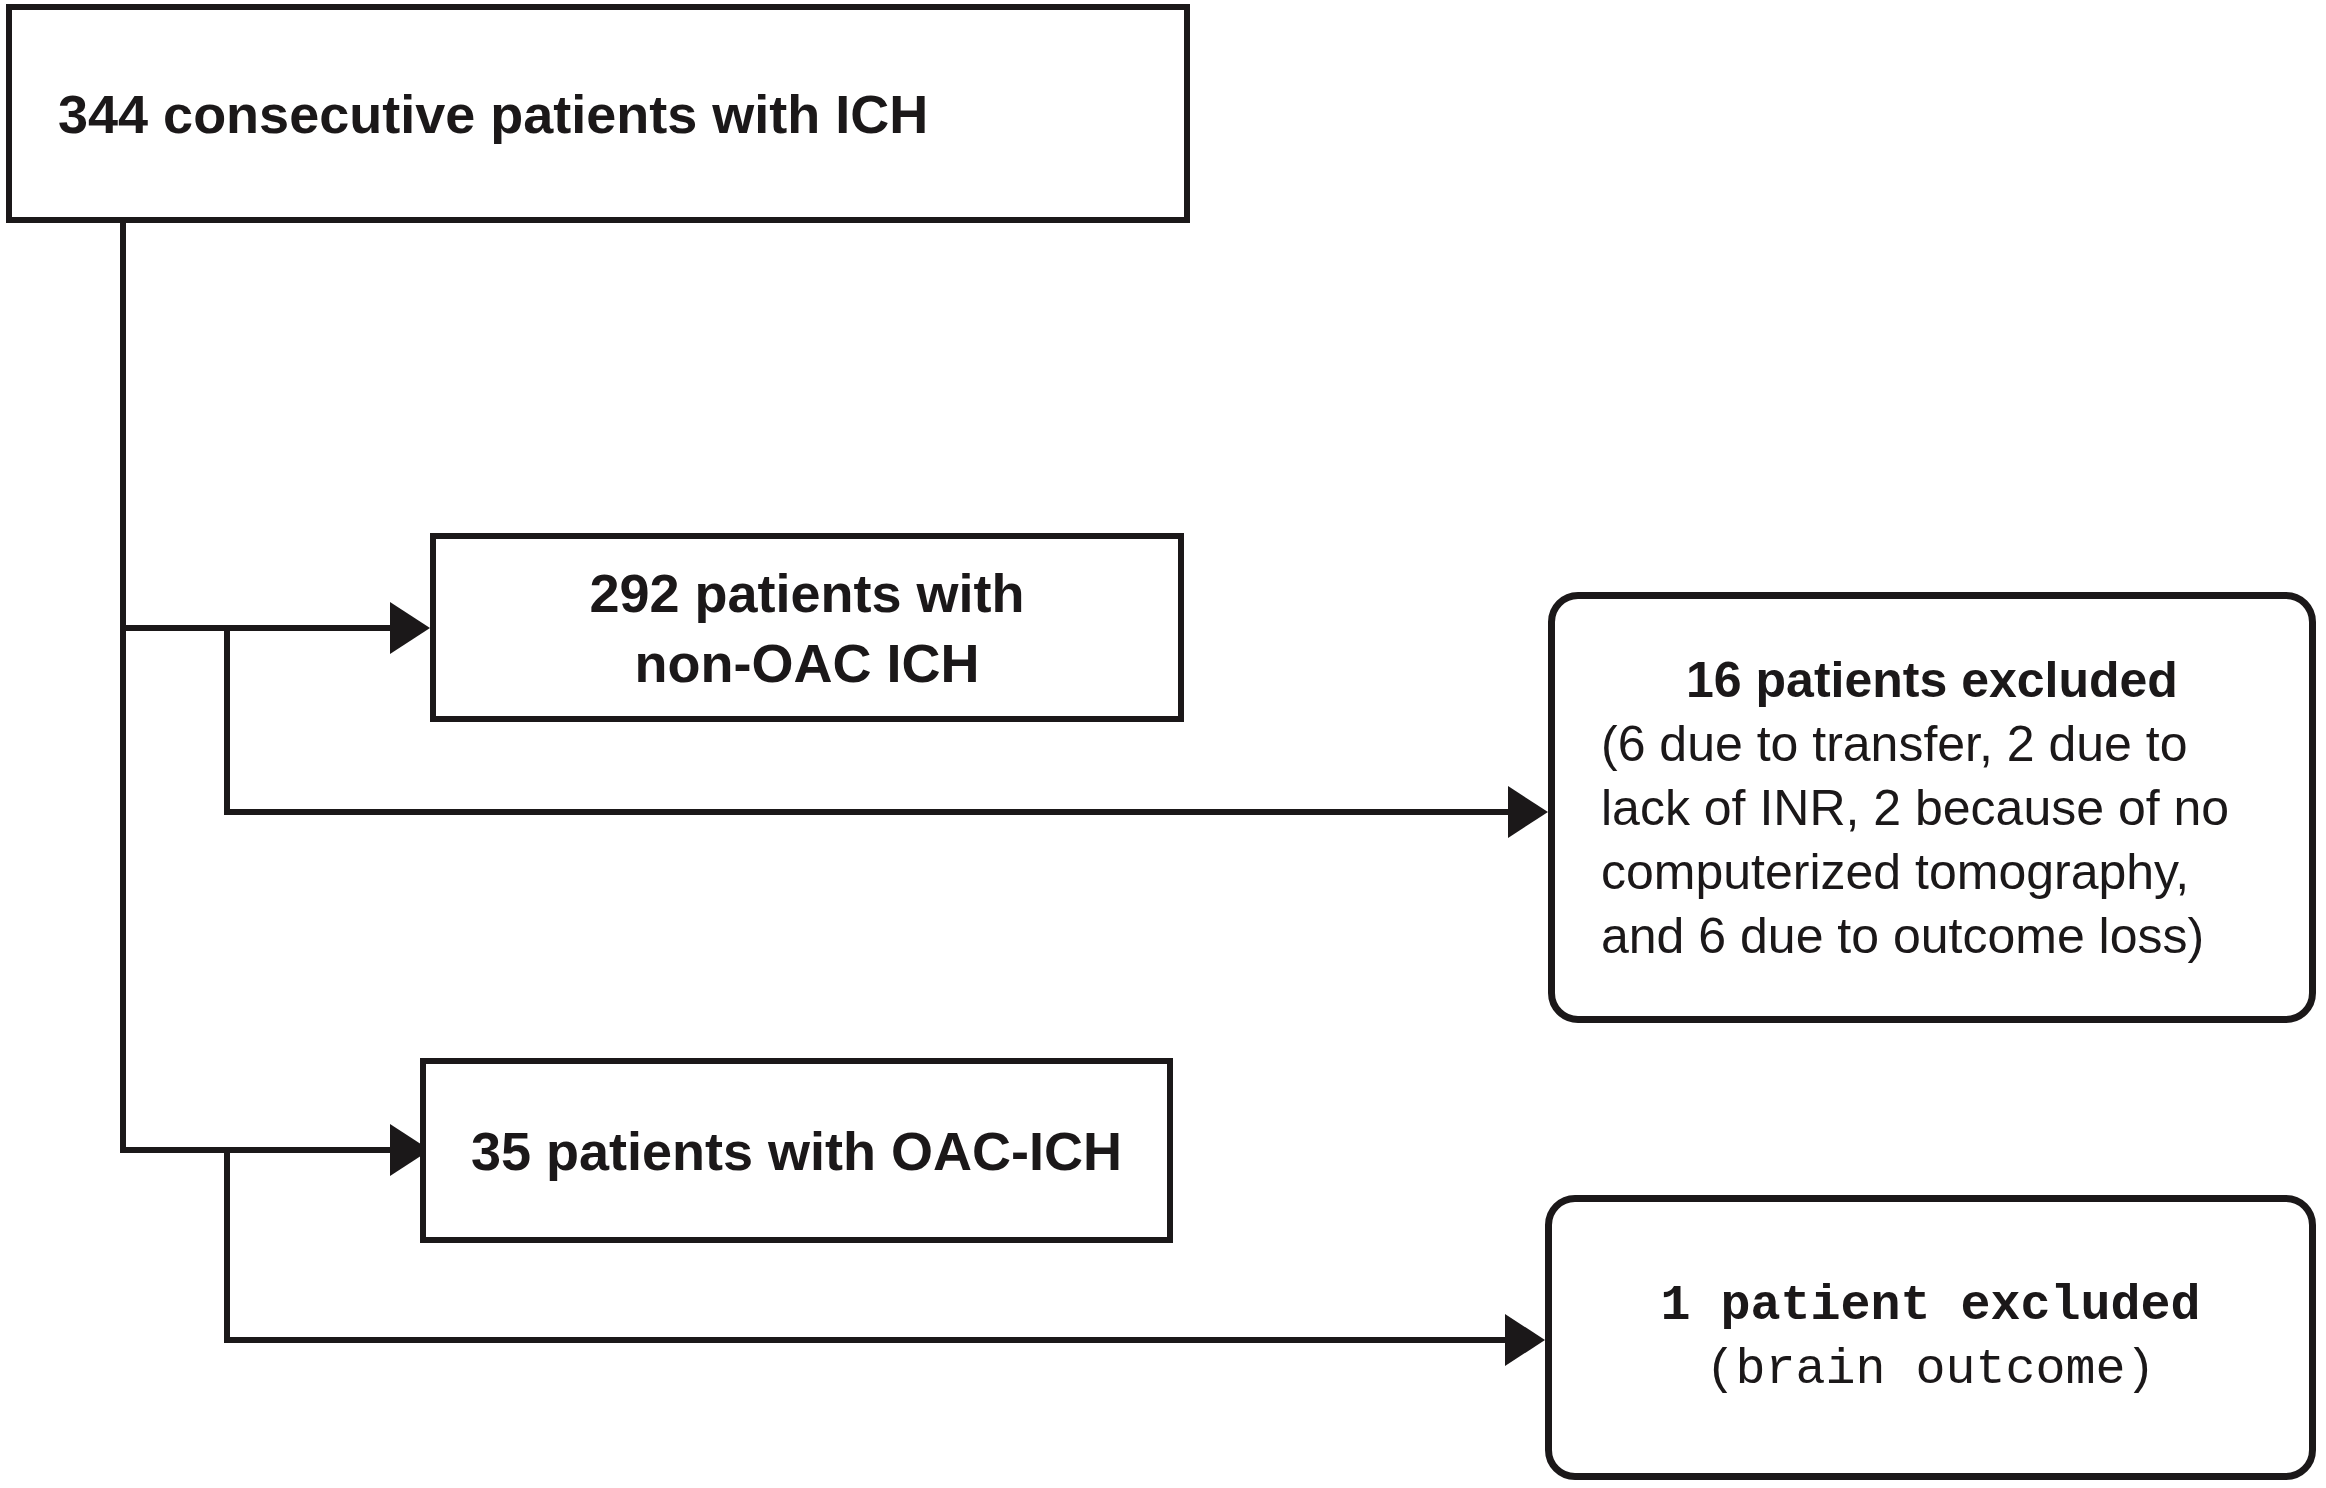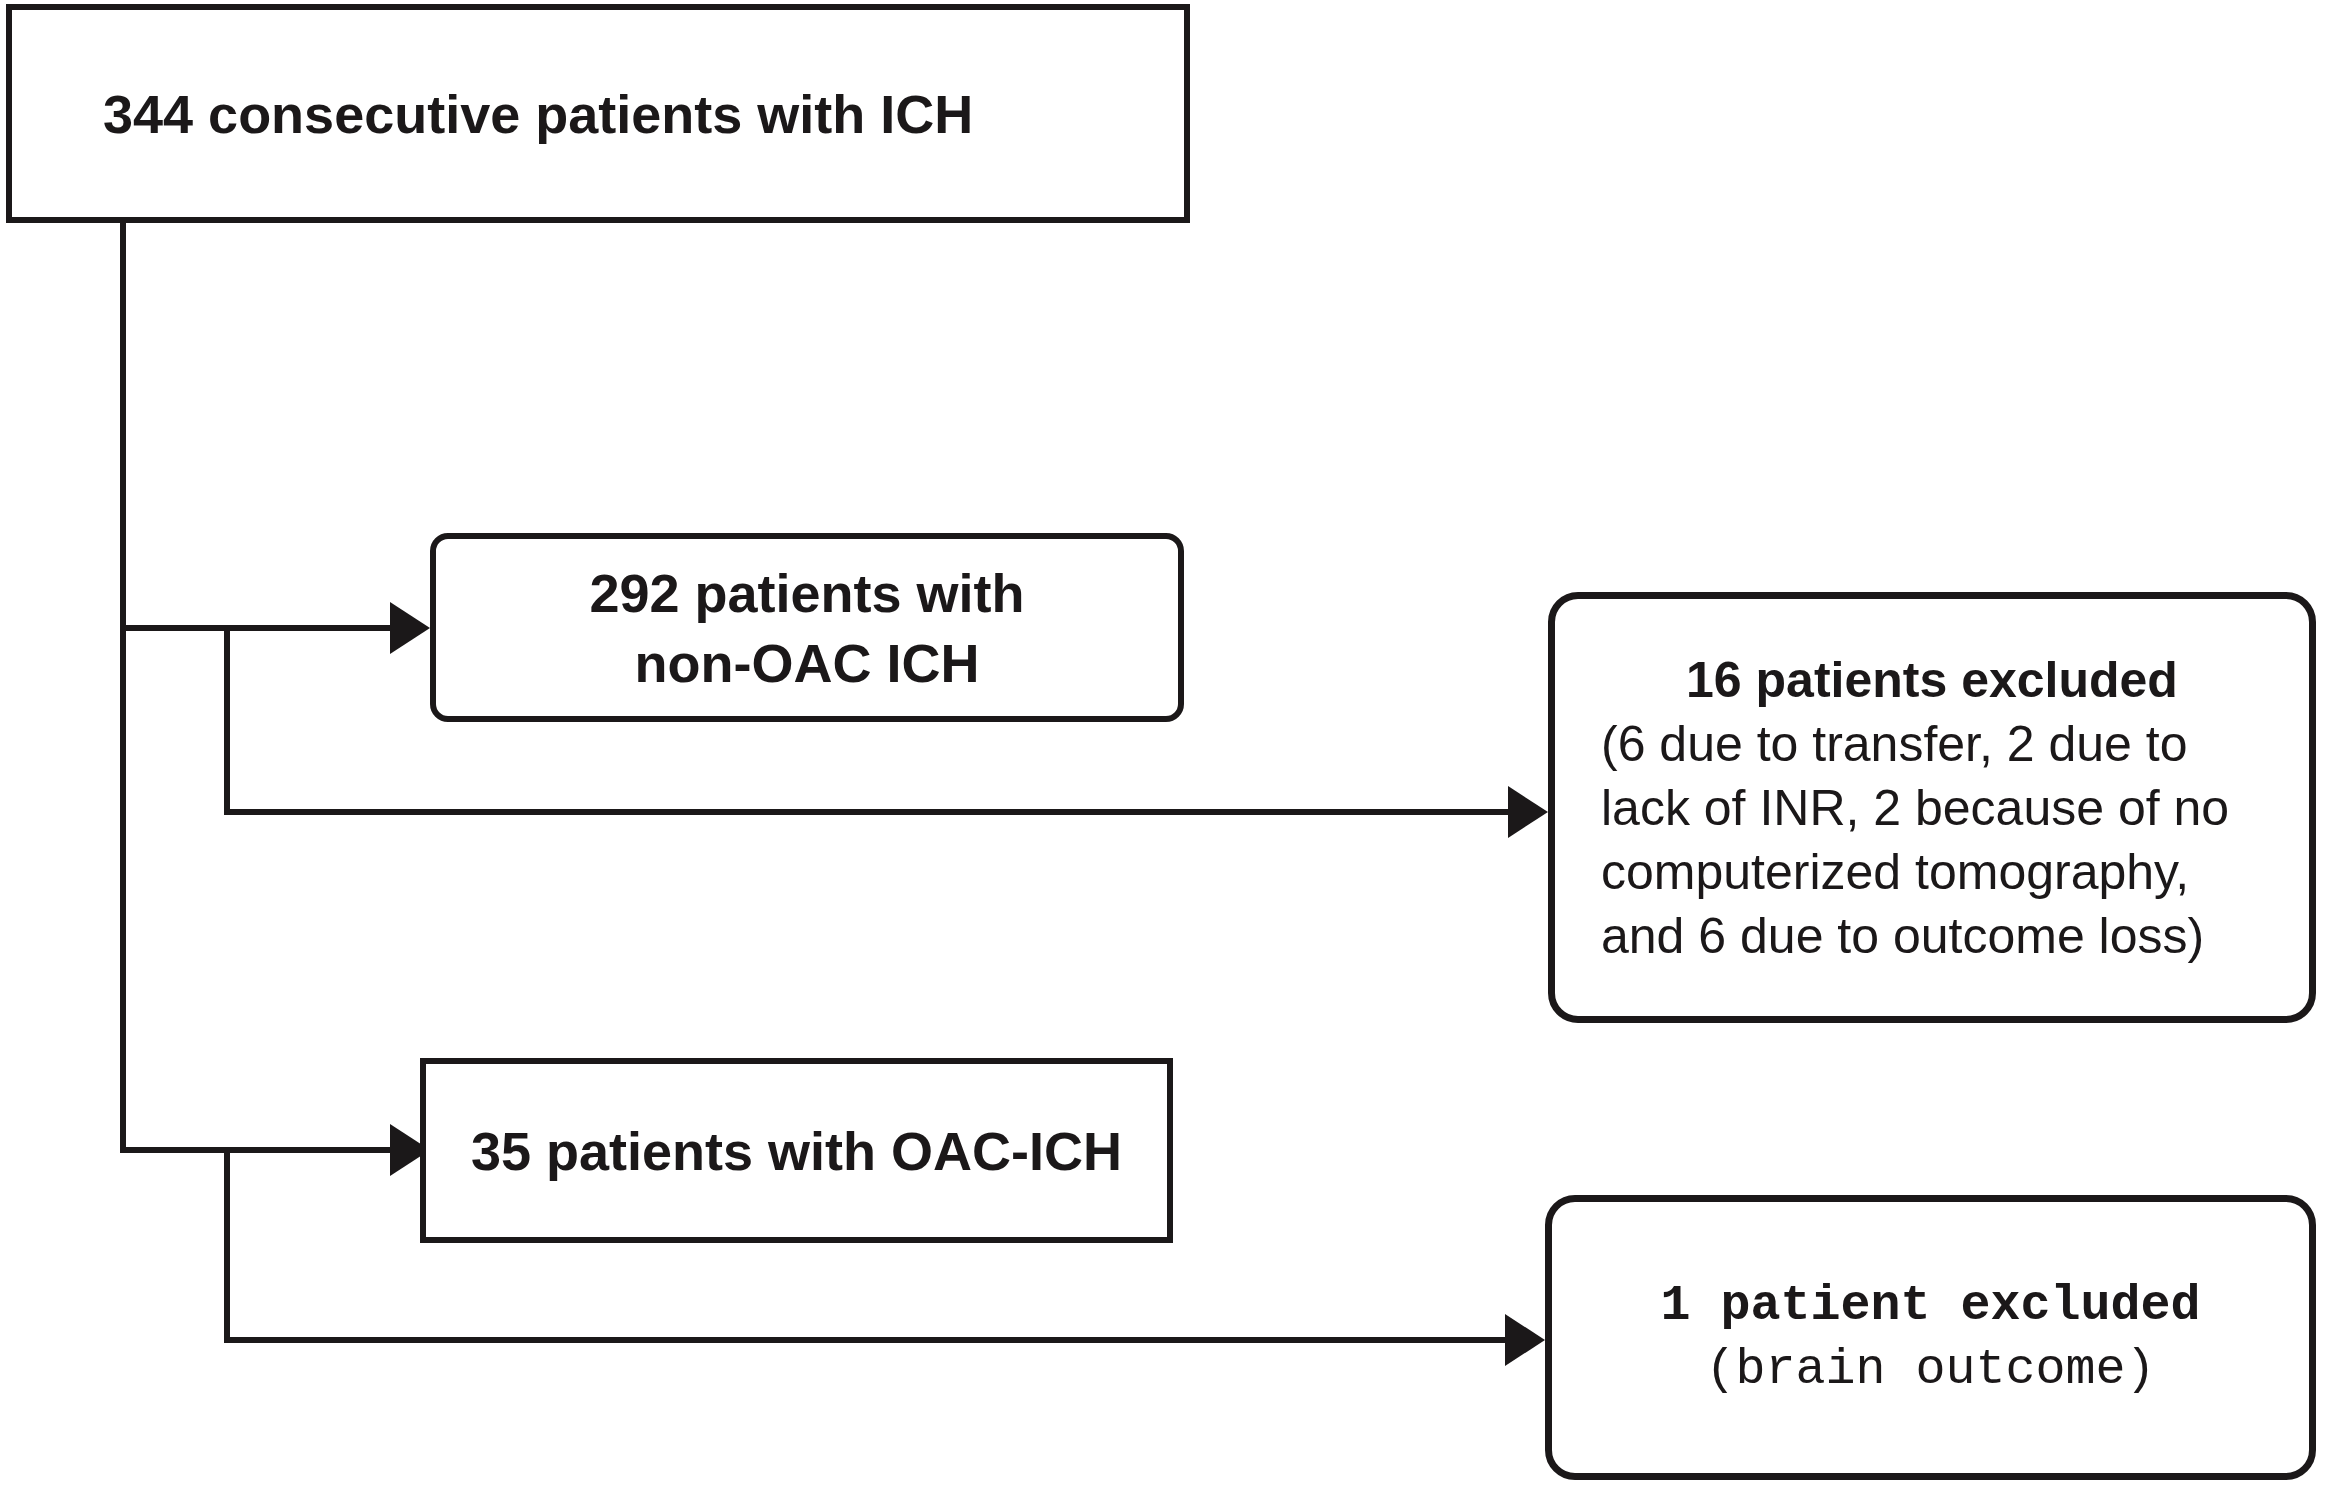--- a/index.html
+++ b/index.html
@@ -20,21 +20,21 @@
     background: var(--bg);
     border: 6px solid var(--ink);
     display: flex;
     flex-direction: column;
     justify-content: center;
   }
   .node.rounded { border-width: 7px; border-radius: 30px; }
   .txt { font-size: 54px; line-height: 70px; white-space: pre; }
   .bold { font-weight: bold; }
   .center { text-align: center; }
-  .left-pad { text-align: left; padding-left: 46px; margin-left: 45px; }
+  .left-pad { text-align: left; padding-left: 46px; }
   .rounded .txt { font-size: 50px; line-height: 64px; }
   .excl-heading { text-align: center; }
   .excl-body { text-align: left; padding-left: 22px; padding-right: 8px; margin-left: 24px; }
   
   .line { position: absolute; background: var(--ink); }
   .arrowhead {
     position: absolute;
     width: 0; height: 0;
     border-top: 26px solid transparent;
     border-bottom: 26px solid transparent;
@@ -48,21 +48,21 @@
 
   <div class="node" style="left:6px; top:4px; width:1184px; height:219px;">
     <div class="txt bold left-pad">344 consecutive patients with ICH</div>
   </div>
 
   <div class="line" style="left:120px; top:223px; width:6px; height:930px;"></div>
 
   <div class="line" style="left:120px; top:625px; width:270px; height:6px;"></div>
   <div class="arrowhead" style="left:390px; top:602px;"></div>
 
-  <div class="node" style="left:430px; top:533px; width:754px; height:189px;border-radius:18px;">
+  <div class="node" style="left:430px; top:533px; width:754px; height:189px;">
     <div class="txt bold center">292 patients with
 non-OAC ICH</div>
   </div>
 
   <div class="line" style="left:224px; top:625px; width:6px; height:190px;"></div>
   <div class="line" style="left:224px; top:809px; width:1284px; height:6px;"></div>
   <div class="arrowhead" style="left:1508px; top:786px;"></div>
 
   <div class="node rounded" style="left:1548px; top:592px; width:768px; height:431px;">
     <div class="txt bold excl-heading">16 patients excluded</div>

